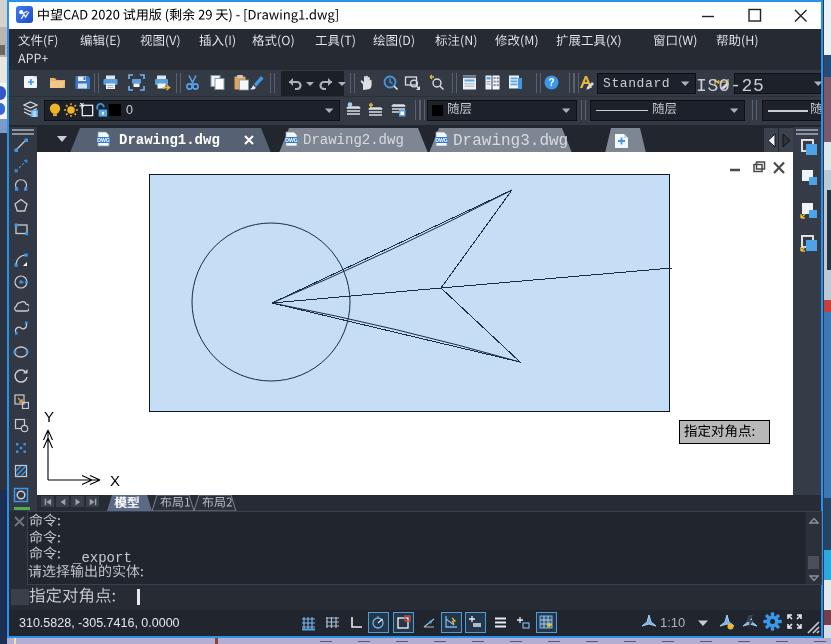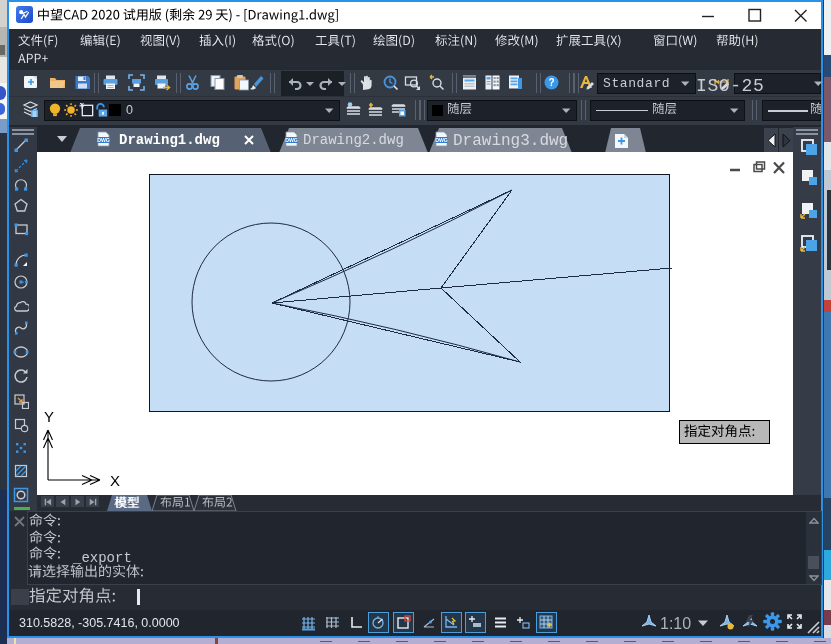--- a/index.html
+++ b/index.html
@@ -626,21 +626,21 @@
   </svg>
 <div class="a" style="left:536px;top:612px;width:21px;height:21px;border:1px solid #4a9edb;background:#253648"></div>
 <svg class="a" style="left:538px;top:614px" width="17" height="17" viewBox="0 0 17 17">
     <rect x="2" y="2" width="12" height="12" fill="#3a5a78" stroke="#7ab4e8" stroke-width="1"></rect>
     <path d="M2 6 h12 M2 10 h12 M6 2 v12 M10 2 v12" stroke="#a8d0f0" stroke-width="1"></path>
     <path d="M9 11 h5 m-2.5 -2.5 v5" stroke="#e8c83a" stroke-width="1.4"></path>
   </svg>
 <svg class="a" style="left:640px;top:613px" width="18" height="18" viewBox="0 0 18 18">
     <path d="M9 2 L11 9 16 13 9 11 2 13 7 9z" fill="#7ab4e8" stroke="#a8d0f0" stroke-width="1"></path>
   </svg>
-<div class="a" style="left:660px;top:615px;font-size:16px;color:#aeb2b8">1:10</div>
+<div class="a" style="left:660px;top:615px;font-size:13px;color:#aeb2b8">1:10</div>
 <svg class="a" style="left:697px;top:619px" width="12" height="9">
     <path d="M1 1.5 l5 5.5 5-5.5z" fill="#c9ccd2"></path>
   </svg>
 <svg class="a" style="left:718px;top:613px" width="18" height="18" viewBox="0 0 18 18">
     <path d="M9 2 L11 9 16 13 9 11 2 13 7 9z" fill="#7ab4e8" stroke="#a8d0f0" stroke-width="1"></path>
     <circle cx="12.5" cy="13.5" r="3" fill="#e8b83a"></circle>
   </svg>
 <svg class="a" style="left:741px;top:613px" width="18" height="18" viewBox="0 0 18 18">
     <path d="M9 2 L11 9 16 13 9 11 2 13 7 9z" fill="#7ab4e8" stroke="#a8d0f0" stroke-width="1"></path>
     <path d="M8 2 l4 0 -3 5 4 0 -6 8 1.5-6 -3.5 0z" fill="#3a4250"></path>

